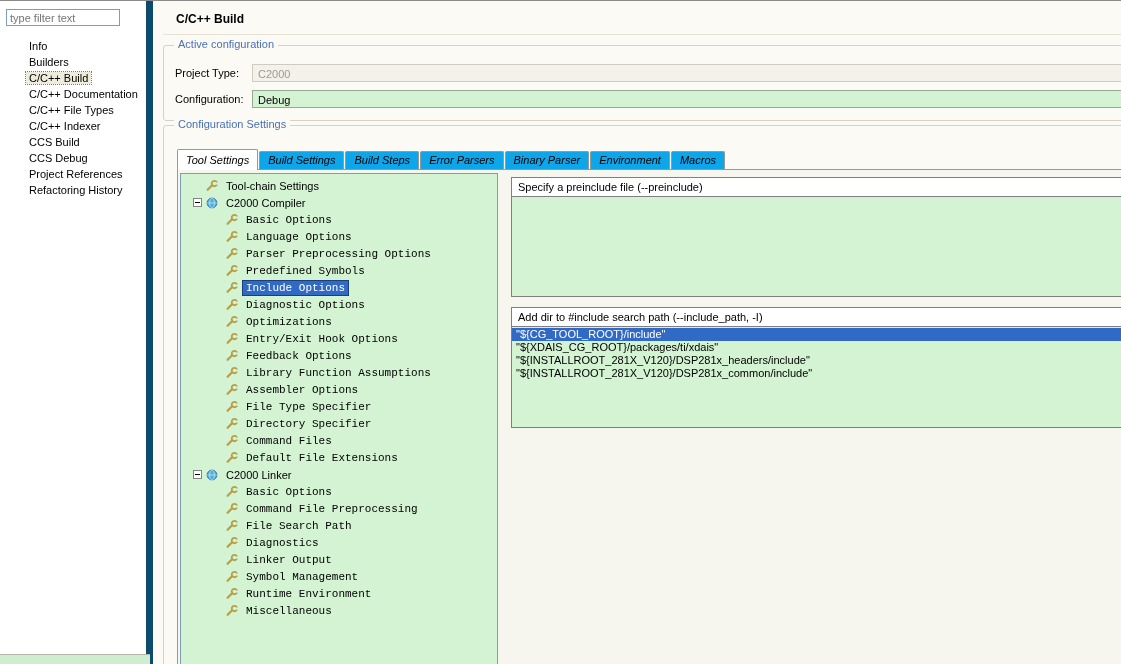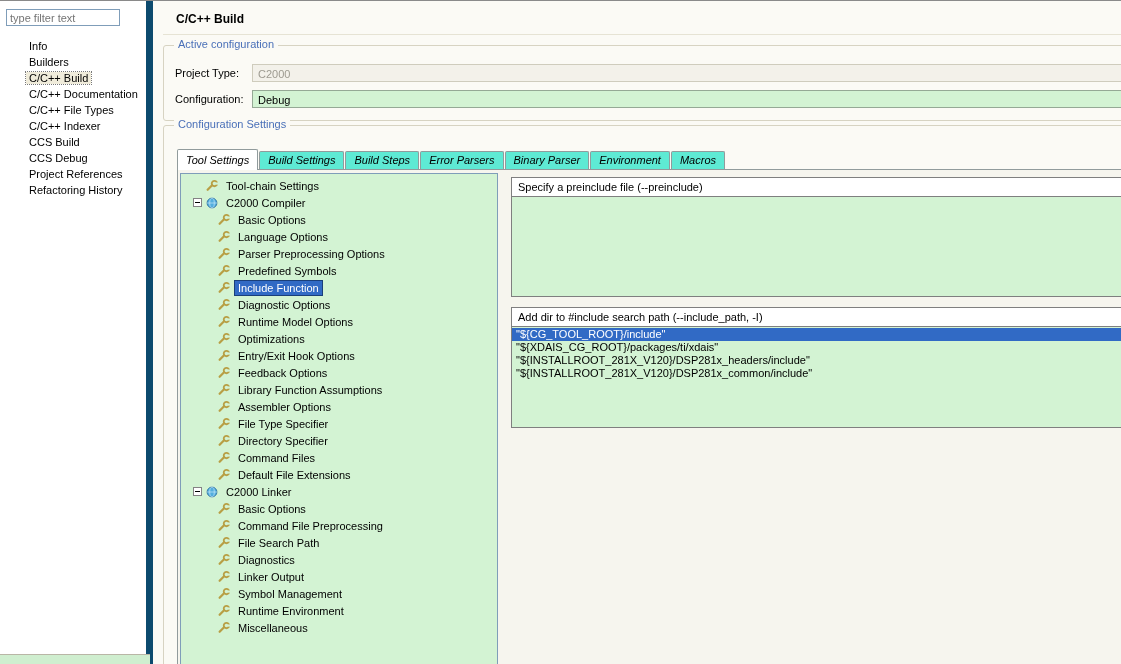--- a/index.html
+++ b/index.html
@@ -23,29 +23,29 @@
   .gb{position:absolute;border:1px solid #d7d3c2;border-radius:3px;}
   .gb-label{position:absolute;top:-8px;left:10px;background:#fbfaf5;padding:0 4px;color:#4a70b8;}
   #gb-active{left:9px;top:44px;width:975px;height:74px;}
   #gb-config{left:9px;top:124px;width:975px;height:600px;}
   .field-label{position:absolute;}
   .combo{position:absolute;height:18px;line-height:14px;padding:2px 5px;box-sizing:border-box;white-space:nowrap;cursor:default;}
   #combo-project{left:88px;top:18px;width:884px;background:#f3f1ea;border:1px solid #cfccbd;color:#9d9a90;}
   #combo-config{left:88px;top:44px;width:884px;background:#d3f3d3;border:1px solid #95a995;color:#000;}
   
   .tabs{position:absolute;left:13px;top:22px;height:21px;display:flex;align-items:flex-end;z-index:3;font-style:italic;}
-  .tab{box-sizing:border-box;border:1px solid #919b9c;border-bottom:none;border-radius:2px 2px 0 0;background:#5eead4;height:18px;padding:2px 8px 0;margin-right:1px;white-space:nowrap;cursor:default;}
+  .tab{box-sizing:border-box;border:1px solid #919b9c;border-bottom:none;border-radius:2px 2px 0 0;background:#0ea5e9;height:18px;padding:2px 8px 0;margin-right:1px;white-space:nowrap;cursor:default;}
   .tab.active{background:#ffffff;height:21px;padding-top:4px;margin-bottom:-1px;}
   
   .tcontent{position:absolute;left:13px;top:43px;width:958px;height:600px;background:#f6f5ee;border:1px solid #919b9c;box-sizing:border-box;}
   .tree-panel{position:absolute;left:2px;top:3px;width:318px;height:594px;background:#d3f3d3;border:1px solid #7f9db9;overflow:hidden;box-sizing:border-box;}
   .tree-inner{padding-top:3px;}
   .trow{display:flex;align-items:center;height:17px;white-space:nowrap;cursor:default;}
   .trow.lvl0{padding-left:12px;}
-  .trow.lvl1{padding-left:24px;}
+  .trow.lvl1{padding-left:32px;font-family:Liberation Mono, monospace;}
   .tgl{width:11px;height:11px;flex:none;position:relative;margin-right:1px;box-sizing:border-box;}
   .tgl.box{width:9px;height:9px;margin:1px 3px 1px 0;border:1px solid #848284;background:#fff;}
   .tgl.box::after{content:"";position:absolute;left:1px;right:1px;top:3px;height:1px;background:#000;}
   .ticon{width:14px;height:14px;margin-right:4px;flex:none;}
   .tlbl{padding:1px 3px;}
   .trow.sel .tlbl{background:#316ac5;color:#fff;outline:1px solid #1a3f7a;}
   
   .opt-panel{position:absolute;left:333px;width:660px;border:1px solid #7f7f7f;background:#fff;box-sizing:border-box;}
   #panel-preinclude{top:7px;}
   #panel-include{top:137px;}
@@ -163,35 +163,28 @@
                 <svg class="ticon">
                   <use href="#i-wrench"></use>
                 </svg>
                 <span class="tlbl">Predefined Symbols</span>
               </div>
             <div class="trow lvl1 sel">
                 <span class="tgl"></span>
                 <svg class="ticon">
                   <use href="#i-wrench"></use>
                 </svg>
-                <span class="tlbl">Include Function</span>
+                <span class="tlbl">Include Options</span>
               </div>
             <div class="trow lvl1">
                 <span class="tgl"></span>
                 <svg class="ticon">
                   <use href="#i-wrench"></use>
                 </svg>
                 <span class="tlbl">Diagnostic Options</span>
-              </div>
-            <div class="trow lvl1">
-                <span class="tgl"></span>
-                <svg class="ticon">
-                  <use href="#i-wrench"></use>
-                </svg>
-                <span class="tlbl">Runtime Model Options</span>
               </div>
             <div class="trow lvl1">
                 <span class="tgl"></span>
                 <svg class="ticon">
                   <use href="#i-wrench"></use>
                 </svg>
                 <span class="tlbl">Optimizations</span>
               </div>
             <div class="trow lvl1">
                 <span class="tgl"></span>

